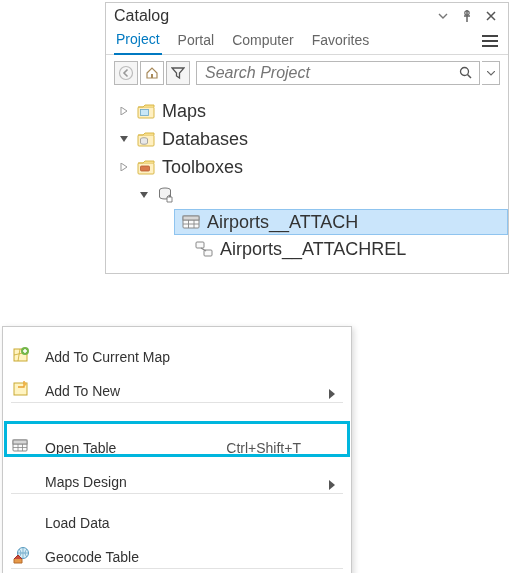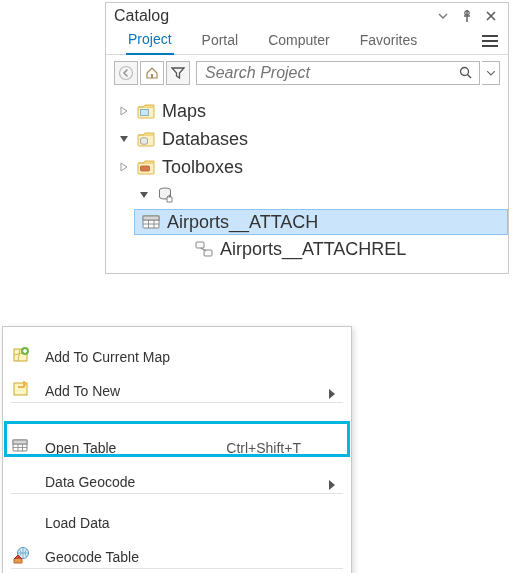--- a/index.html
+++ b/index.html
@@ -44,21 +44,20 @@
     align-items: center;
     padding: 0 8px;
     border-bottom: 1px solid #d9d9d9;
     gap: 14px;
   }
   .tab {
     padding: 4px 2px 6px 2px;
     font-size: 14px;
     color: #666;
     cursor: pointer;
-    margin-left: 12px;
   }
   .tab.active {
     color: #0079c1;
     border-bottom: 2px solid #0079c1;
     margin-bottom: -1px;
   }
   .tabs-spacer { flex: 1; }
   .menu-icon {
     width: 20px; height: 20px;
     display: flex; align-items: center; justify-content: center;
@@ -128,21 +127,21 @@
     color: #888;
   }
   .twisty.none { visibility: hidden; }
   .nicon {
     width: 20px; height: 20px;
     display: flex; align-items: center; justify-content: center;
   }
   .node.selected {
     background: #cae5fb;
     border: 1px solid #8fc4ef;
-    margin-left: 24px;
+    margin-left: 64px;
     padding-left: 6px;
     height: 26px;
   }
   .node-label {
     font-size: 18px;
     color: #333;
   }
 
   .context-menu {
     position: absolute;
@@ -386,21 +385,21 @@
           <rect x="1" y="2" width="14" height="4" fill="#d7d7d7" stroke="#888"></rect>
         </svg>
     </span>
     <span class="mlabel">Open Table</span>
     <span class="mshortcut">Ctrl+Shift+T</span>
     <span class="marrow"></span>
   </div>
 
   <div class="mitem">
     <span class="micon"></span>
-    <span class="mlabel">Data Geocode</span>
+    <span class="mlabel">Maps Design</span>
     <span class="marrow">
       <svg width="6" height="10" viewBox="0 0 6 10">
           <path d="M0 0 L6 5 L0 10 Z" fill="#555"></path>
         </svg>
     </span>
   </div>
 
   <div class="sep"></div>
 
   <div class="mitem">

